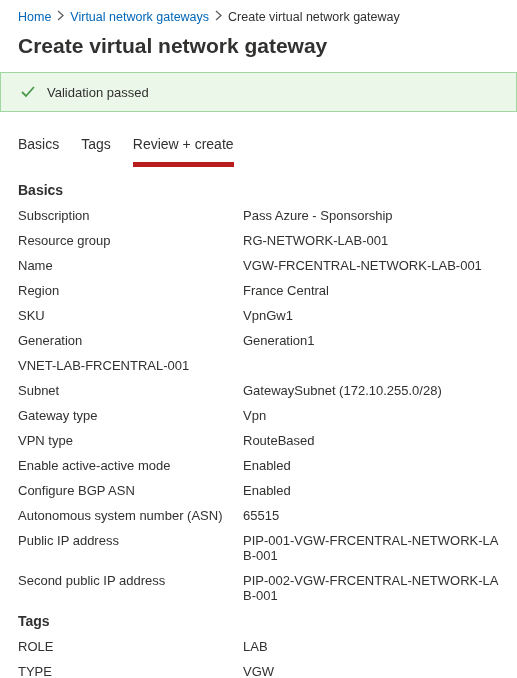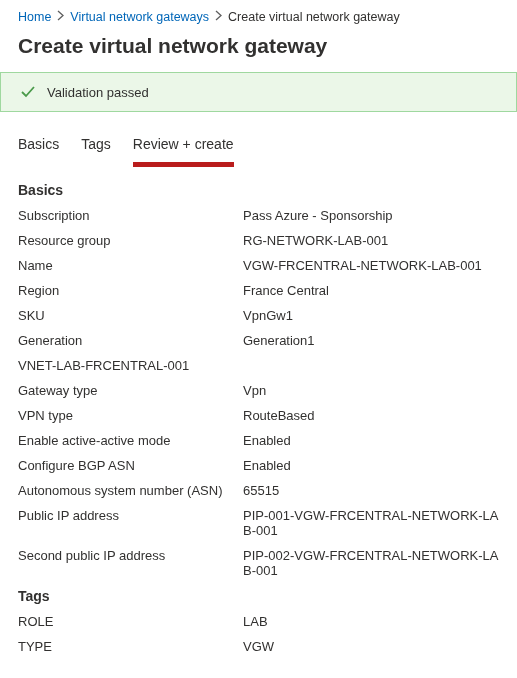--- a/index.html
+++ b/index.html
@@ -181,20 +181,24 @@
     <div class="kv-value">VpnGw1</div>
   </div>
   <div class="kv-row">
     <div class="kv-label">Generation</div>
     <div class="kv-value">Generation1</div>
   </div>
   <div class="kv-row">
     <div class="kv-value">VNET-LAB-FRCENTRAL-001</div>
   </div>
   <div class="kv-row">
+    <div class="kv-label">Subnet</div>
+    <div class="kv-value">GatewaySubnet (172.10.255.0/28)</div>
+  </div>
+  <div class="kv-row">
     <div class="kv-label">Gateway type</div>
     <div class="kv-value">Vpn</div>
   </div>
   <div class="kv-row">
     <div class="kv-label">VPN type</div>
     <div class="kv-value">RouteBased</div>
   </div>
   <div class="kv-row">
     <div class="kv-label">Enable active-active mode</div>
     <div class="kv-value">Enabled</div>

